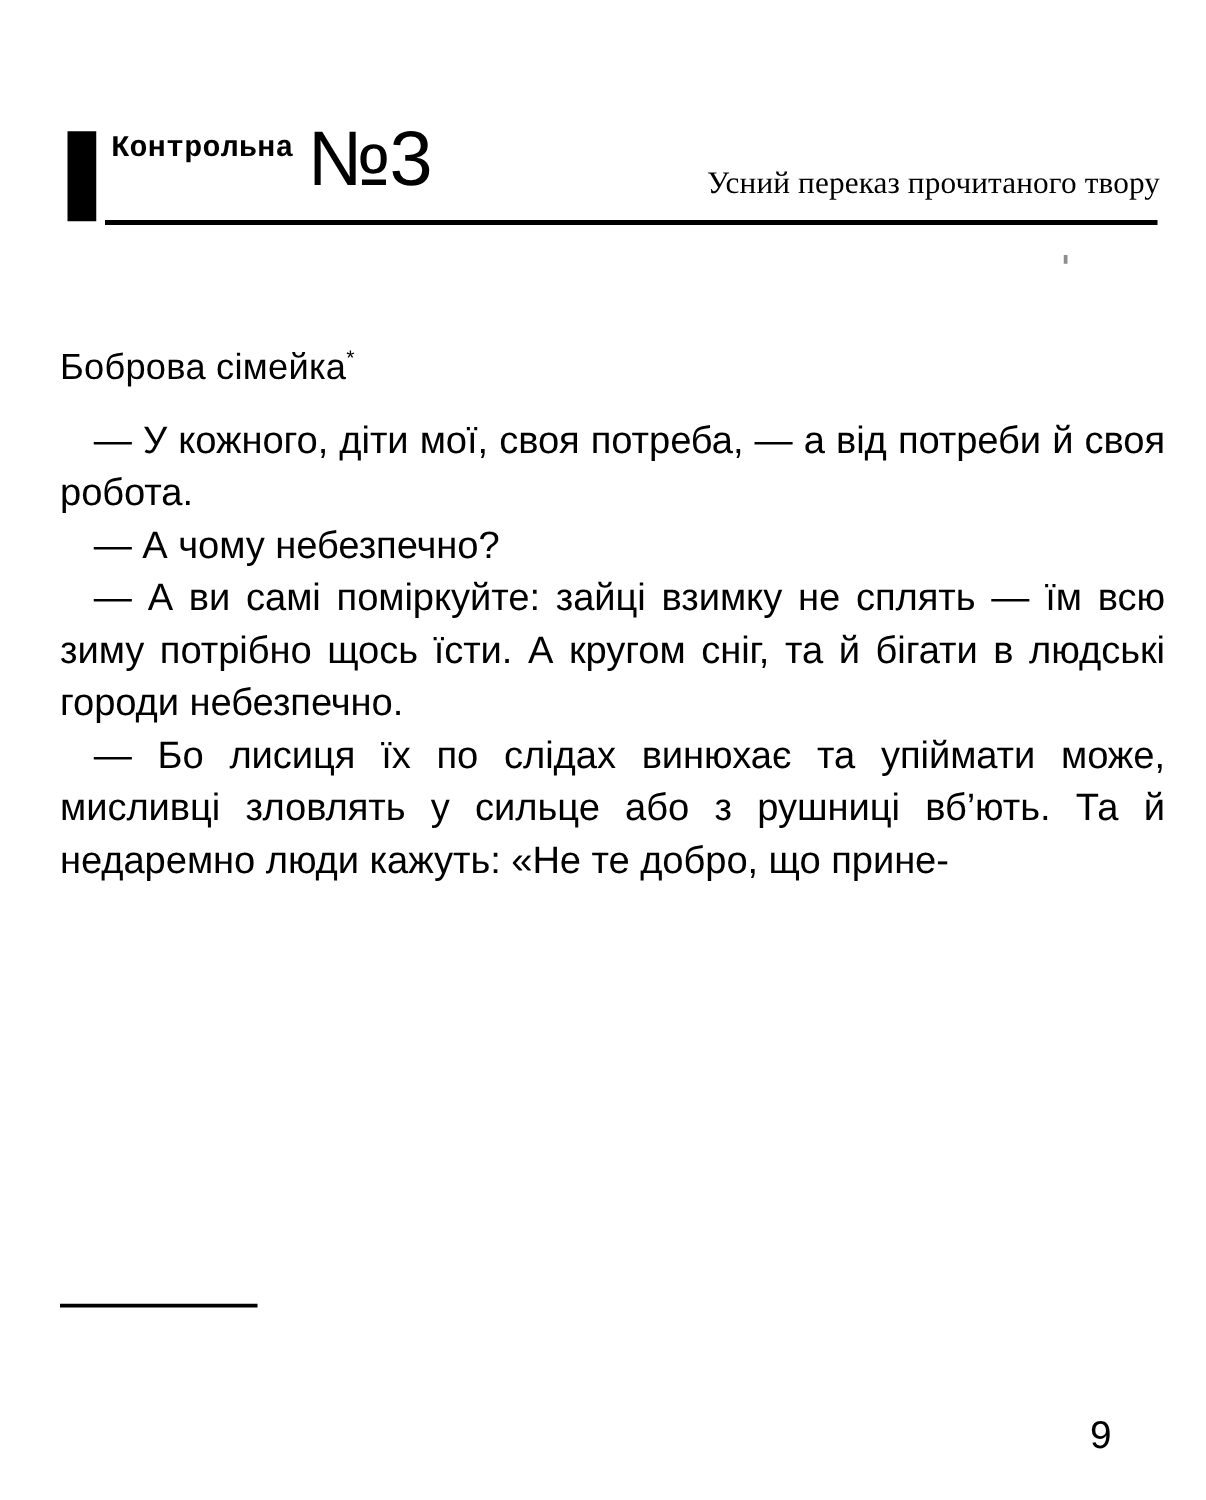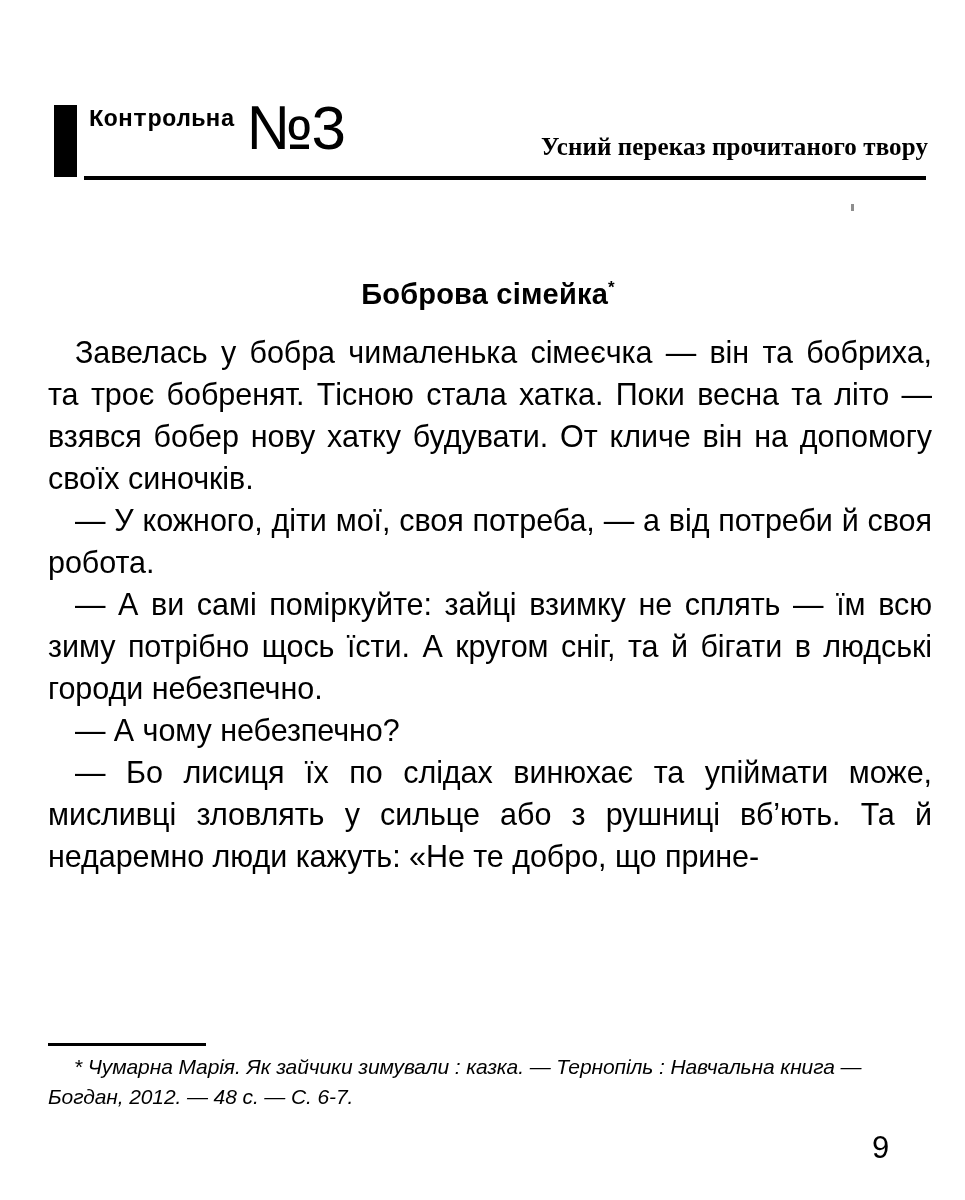--- a/index.html
+++ b/index.html
@@ -62,21 +62,21 @@
     line-height: 68px;
     letter-spacing: -1px;
   }
   .header-topic {
     position: absolute;
     left: 424px;
     top: 32px;
     width: 456px;
     text-align: right;
     font-family: "Liberation Serif", serif;
-    font-weight: bold;
+    font-weight: normal;
     font-size: 25px;
     line-height: 30px;
     letter-spacing: 0.1px;
   }
   .header-rule {
     position: absolute;
     left: 36px;
     top: 76px;
     width: 842px;
     height: 4px;
@@ -103,22 +103,21 @@
     line-height: 34px;
     letter-spacing: 0.2px;
   }
 
   
   .story-title {
     position: absolute;
     left: 48px;
     top: 277px;
     width: 880px;
-    text-align: center;
-    font-weight: bold;
+    font-weight: normal;
     font-size: 29px;
     line-height: 34px;
     letter-spacing: 0.2px;
   }
   .story-title sup {
     font-size: 17px;
     vertical-align: super;
     line-height: 0;
   }
 
@@ -198,27 +197,23 @@
   </div>
 
   <div class="speck"></div>
 
 
   <div class="story-title">
     <span>Боброва сімейка</span><sup>*</sup>
   </div>
 
   <div class="body-text">
-    <p>Завелась у бобра чималенька сімеєчка — він та бобриха, та троє бобренят. Тісною стала хатка. Поки весна та літо — взявся бобер нову хатку будувати. От кличе він на допомогу своїх синочків.</p>
     <p>— У кожного, діти мої, своя потреба, — а від потреби й своя робота.</p>
+    <p>— А чому небезпечно?</p>
     <p>— А ви самі поміркуйте: зайці взимку не сплять — їм всю зиму потрібно щось їсти. А кругом сніг, та й бігати в людські городи небезпечно.</p>
-    <p>— А чому небезпечно?</p>
     <p class="last">— Бо лисиця їх по слідах винюхає та упіймати може, мисливці зловлять у сильце або з рушниці вб’ють. Та й недаремно люди кажуть: «Не те добро, що прине-</p>
   </div>
 
   <div class="footnote-rule"></div>
-  <div class="footnote">
-    <p>* Чумарна Марія. Як зайчики зимували : казка. — Тернопіль : Навчальна книга — Богдан, 2012. — 48 с. — С. 6-7.</p>
-  </div>
 
   <div class="page-number">9</div>
 
 </div>
 
 </body></html>

